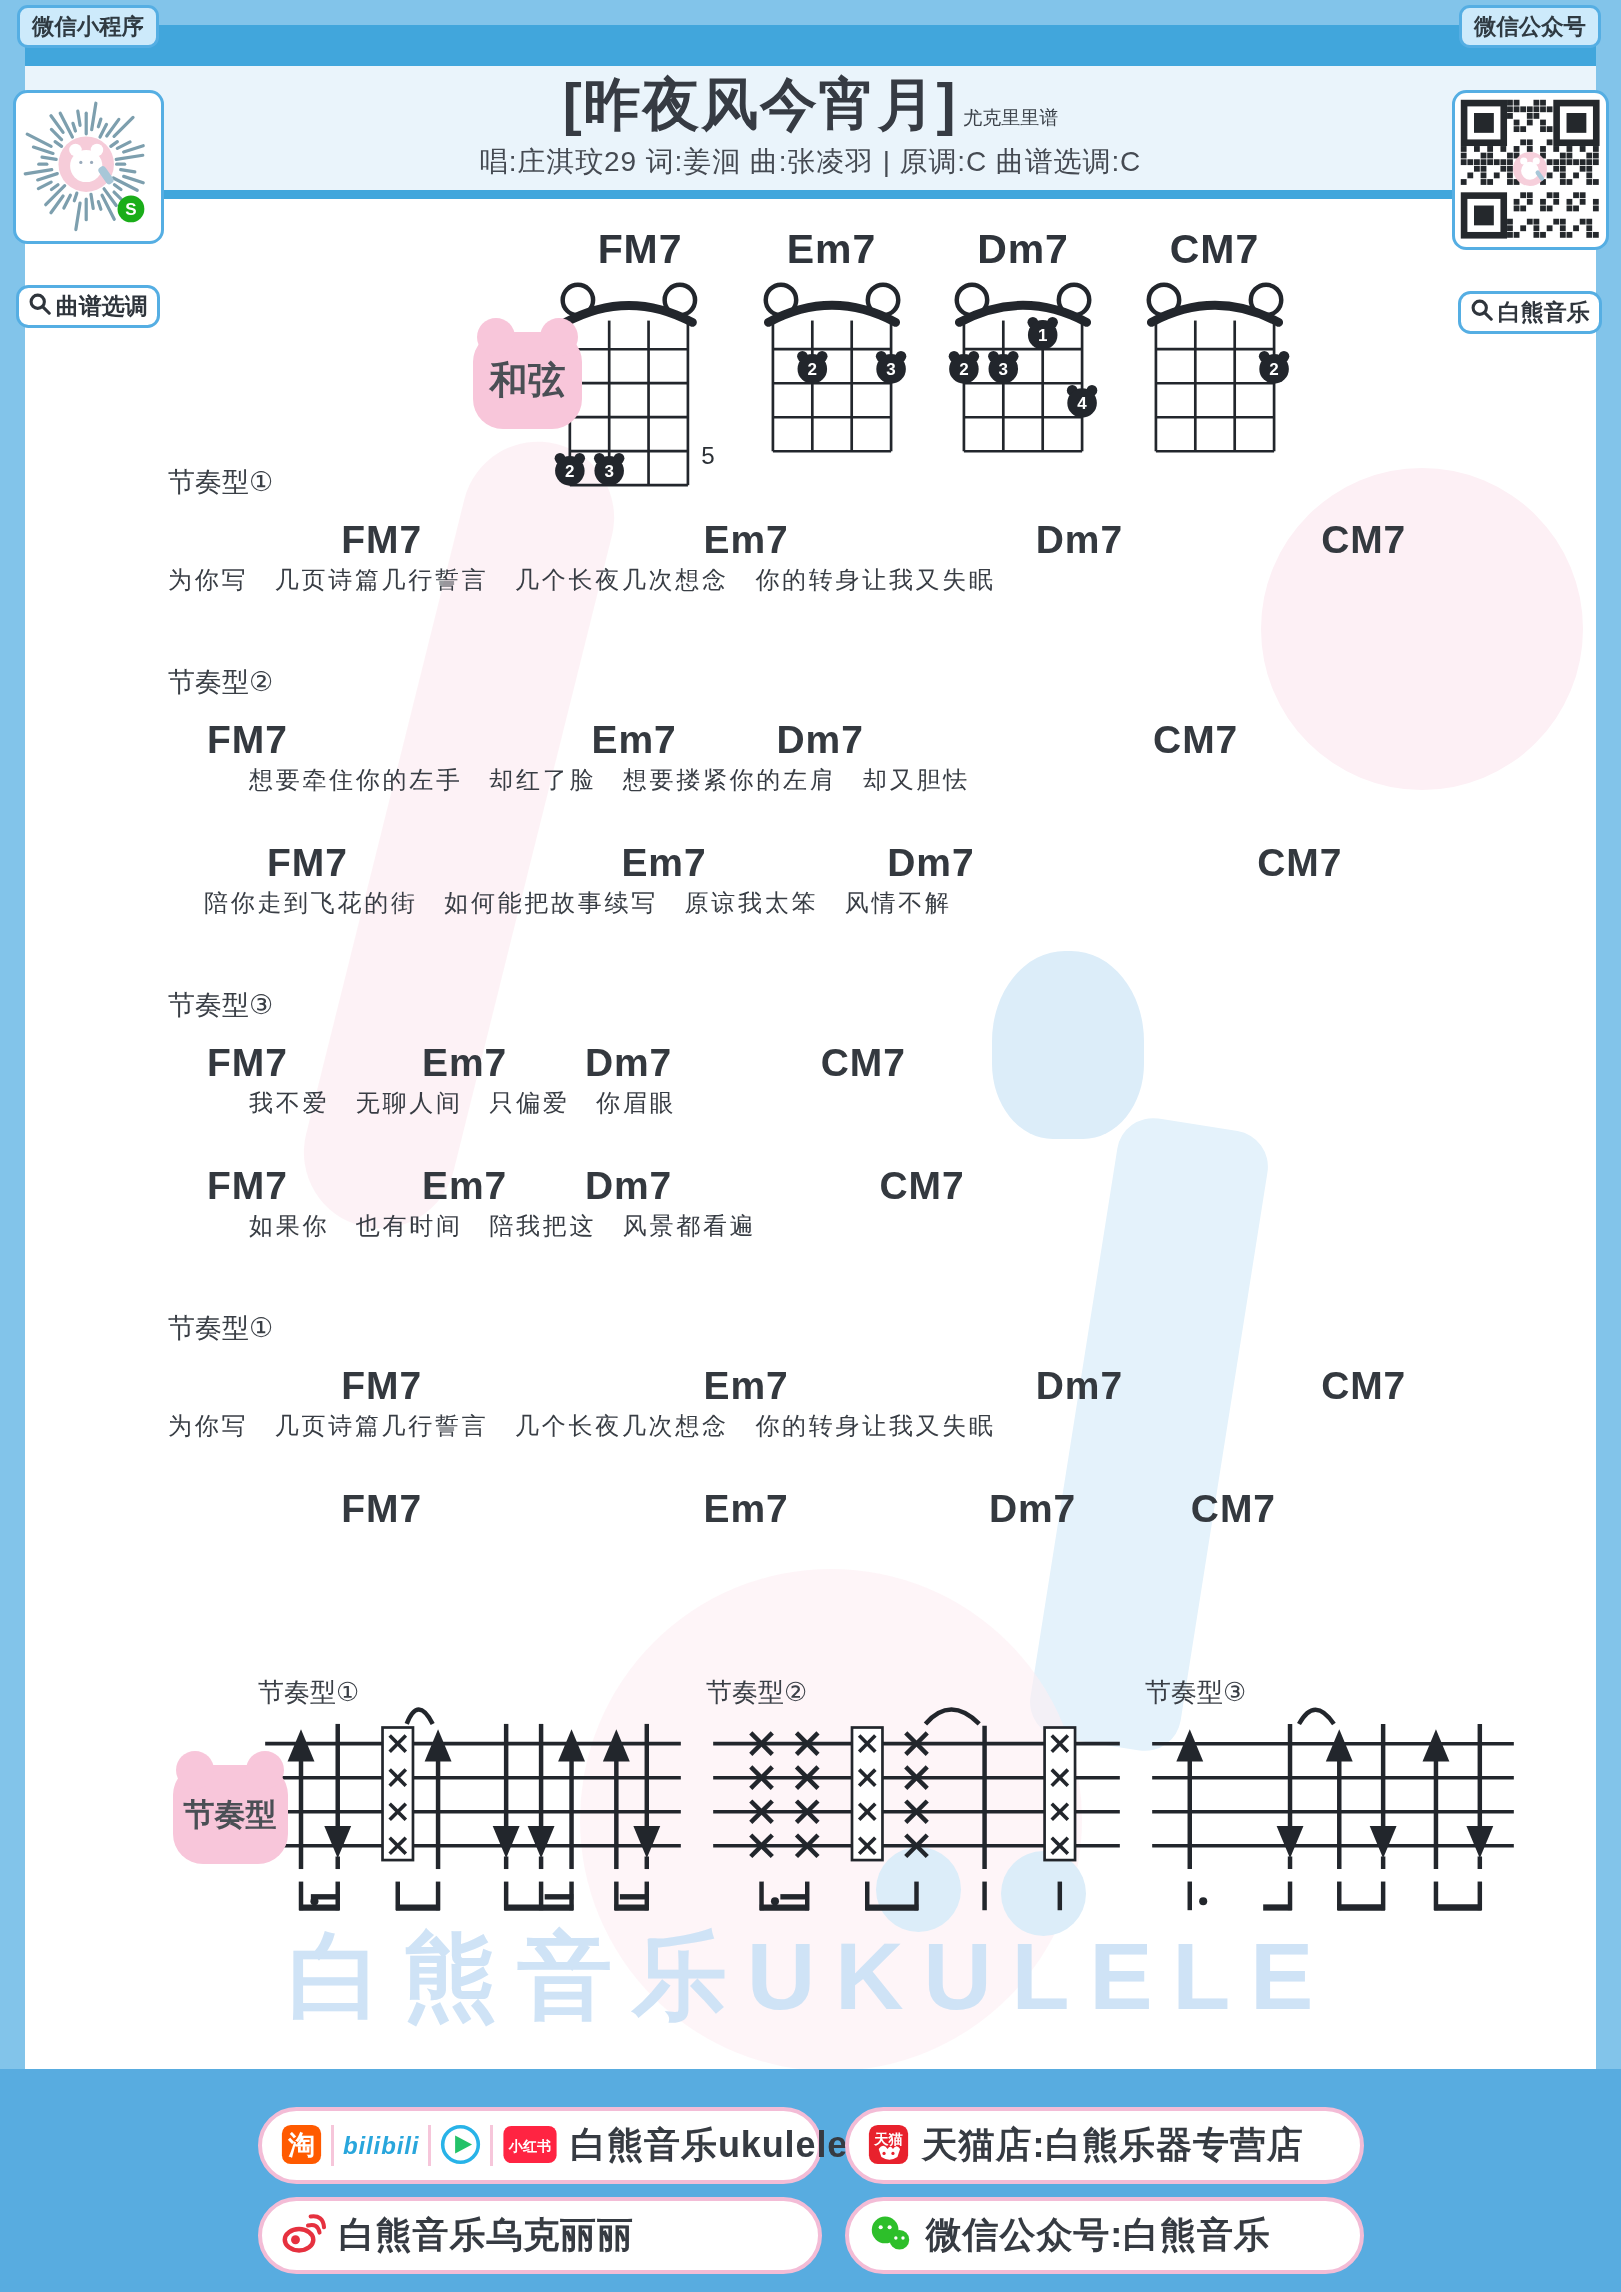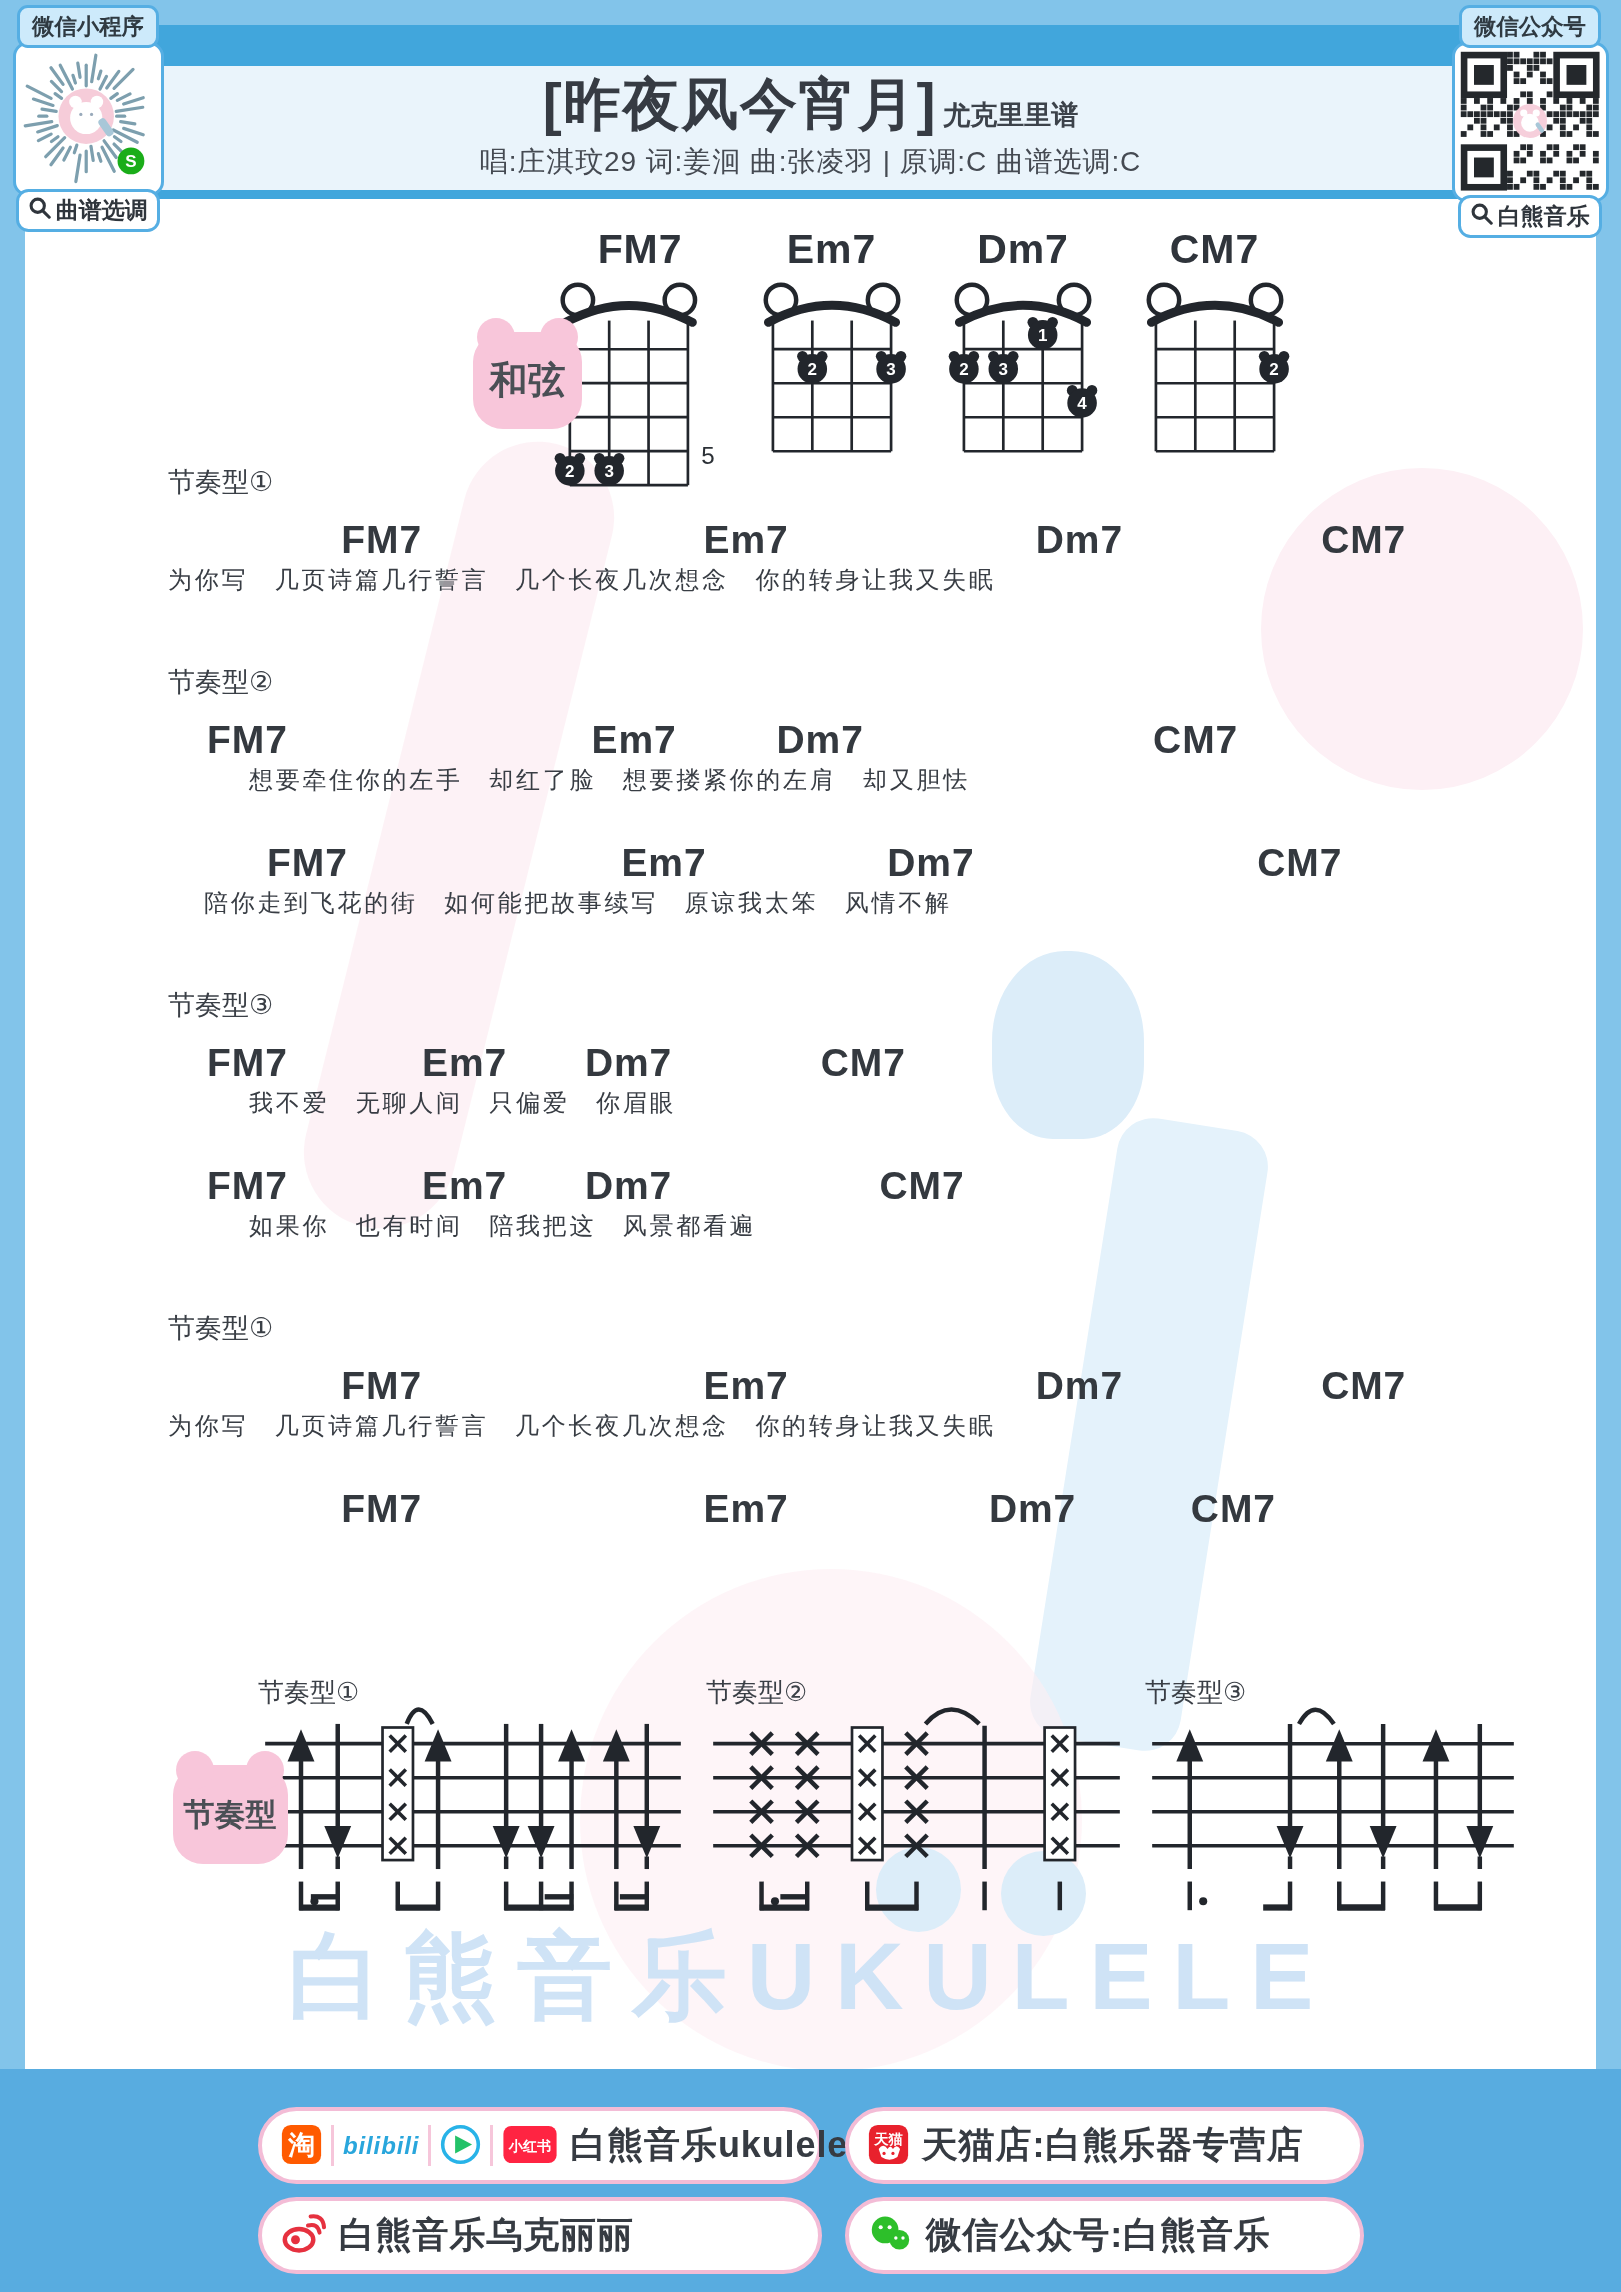--- a/index.html
+++ b/index.html
@@ -13,25 +13,25 @@
   .topbar{position:absolute;left:25px;right:25px;top:25px;height:41px;background:#41a6dc;}
   .header{position:absolute;left:25px;right:25px;top:66px;height:124px;background:#eaf4fb;
           display:flex;flex-direction:column;align-items:center;}
   .divider{position:absolute;left:25px;right:25px;top:190px;height:9px;background:#41a6dc;}
   .main{position:absolute;left:25px;right:25px;top:199px;bottom:224px;background:#ffffff;overflow:hidden;}
   .footer{position:absolute;left:0;right:0;bottom:0;height:224px;background:#58ace0;}
 
   
   .title-row{margin-top:0px;display:flex;align-items:baseline;gap:6px;}
   .title{font-size:57px;font-weight:700;color:#363b43;letter-spacing:1.8px;line-height:77px;}
-  .title-suffix{font-size:27px;font-weight:700;color:#3c424a;}
+  .title-suffix{font-size:19px;font-weight:400;color:#3c424a;}
   .credits{margin-top:0;font-size:28px;font-weight:500;color:#454a52;letter-spacing:0.9px;}
 
   
-  .badge{position:absolute;z-index:20;display:flex;flex-direction:column;align-items:center;}
+  .badge{position:absolute;z-index:20;display:flex;flex-direction:column;align-items:center;gap:48px;}
   .badge-left{left:12.5px;top:5.4px;}
   .badge-right{right:12.5px;top:5.4px;}
   .badge-tab{background:#cdeafb;border:3.6px solid #55aee3;border-radius:10.7px;padding:2.7px 12.5px;
              font-size:22.4px;font-weight:600;color:#2f3a42;white-space:nowrap;position:relative;z-index:2;}
   .badge-body{margin-top:-5.4px;background:#fff;border:3.6px solid #55aee3;border-radius:14.3px;padding:4.5px;position:relative;z-index:1;}
   .badge-label{margin-top:-7.2px;background:#fff;border:3.6px solid #55aee3;border-radius:12.5px;padding:2.7px 9px;
                font-size:23px;font-weight:700;color:#2f353c;display:flex;align-items:center;gap:4.5px;
                white-space:nowrap;position:relative;z-index:2;}
 
   

